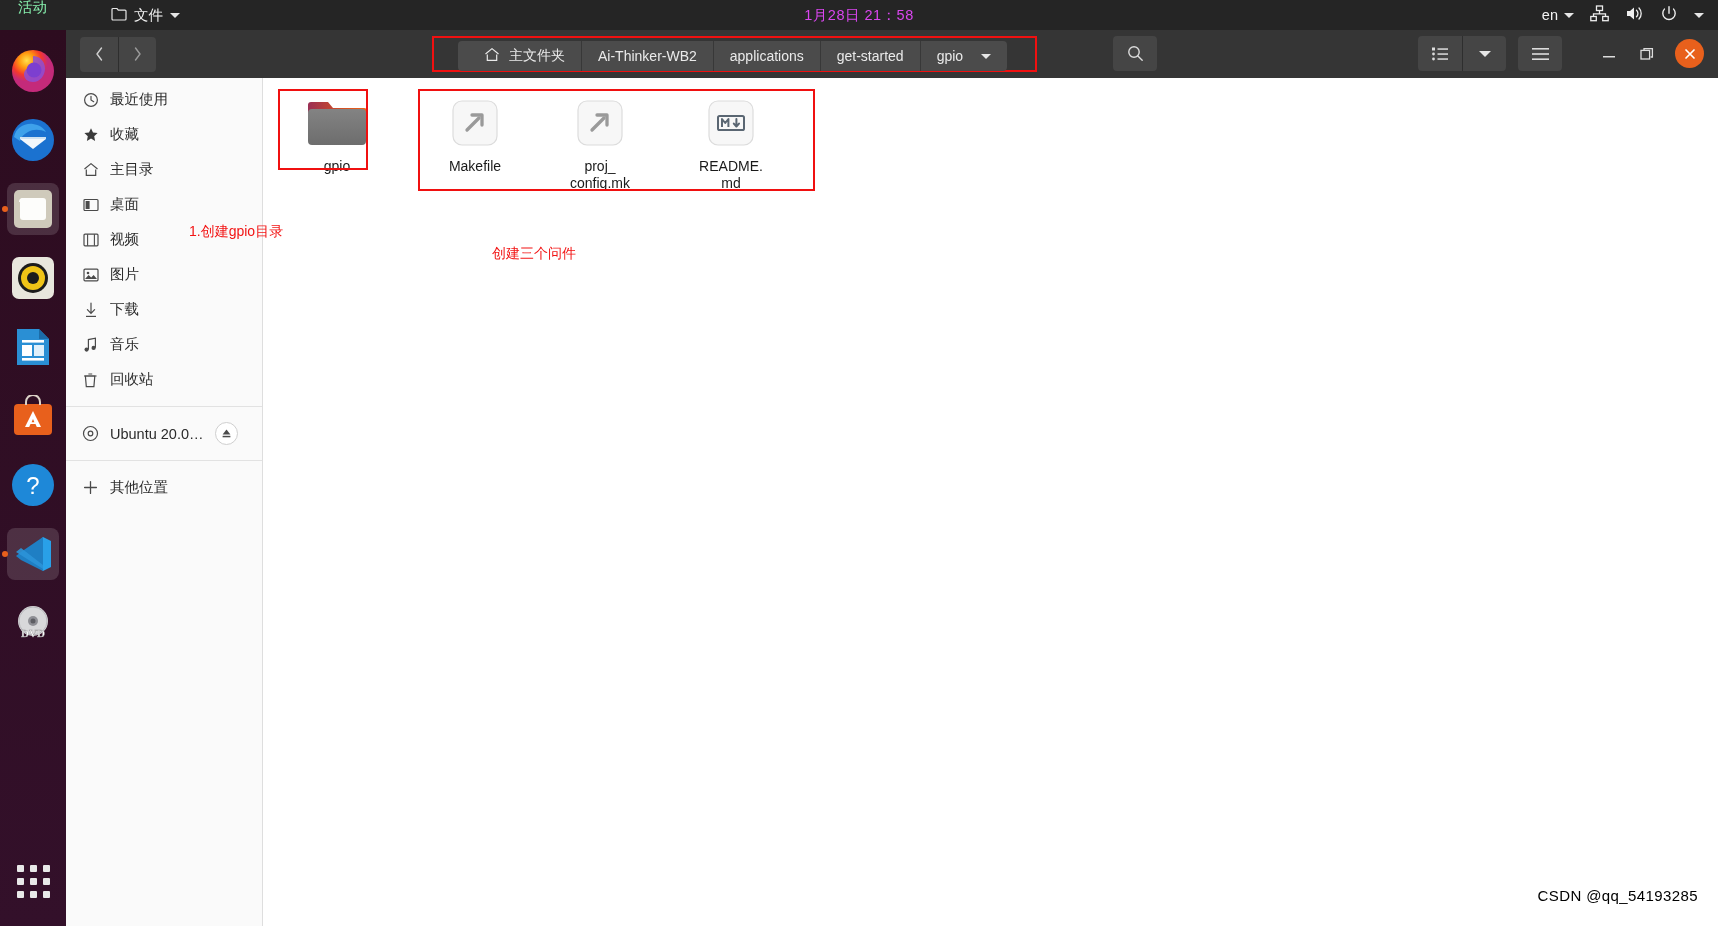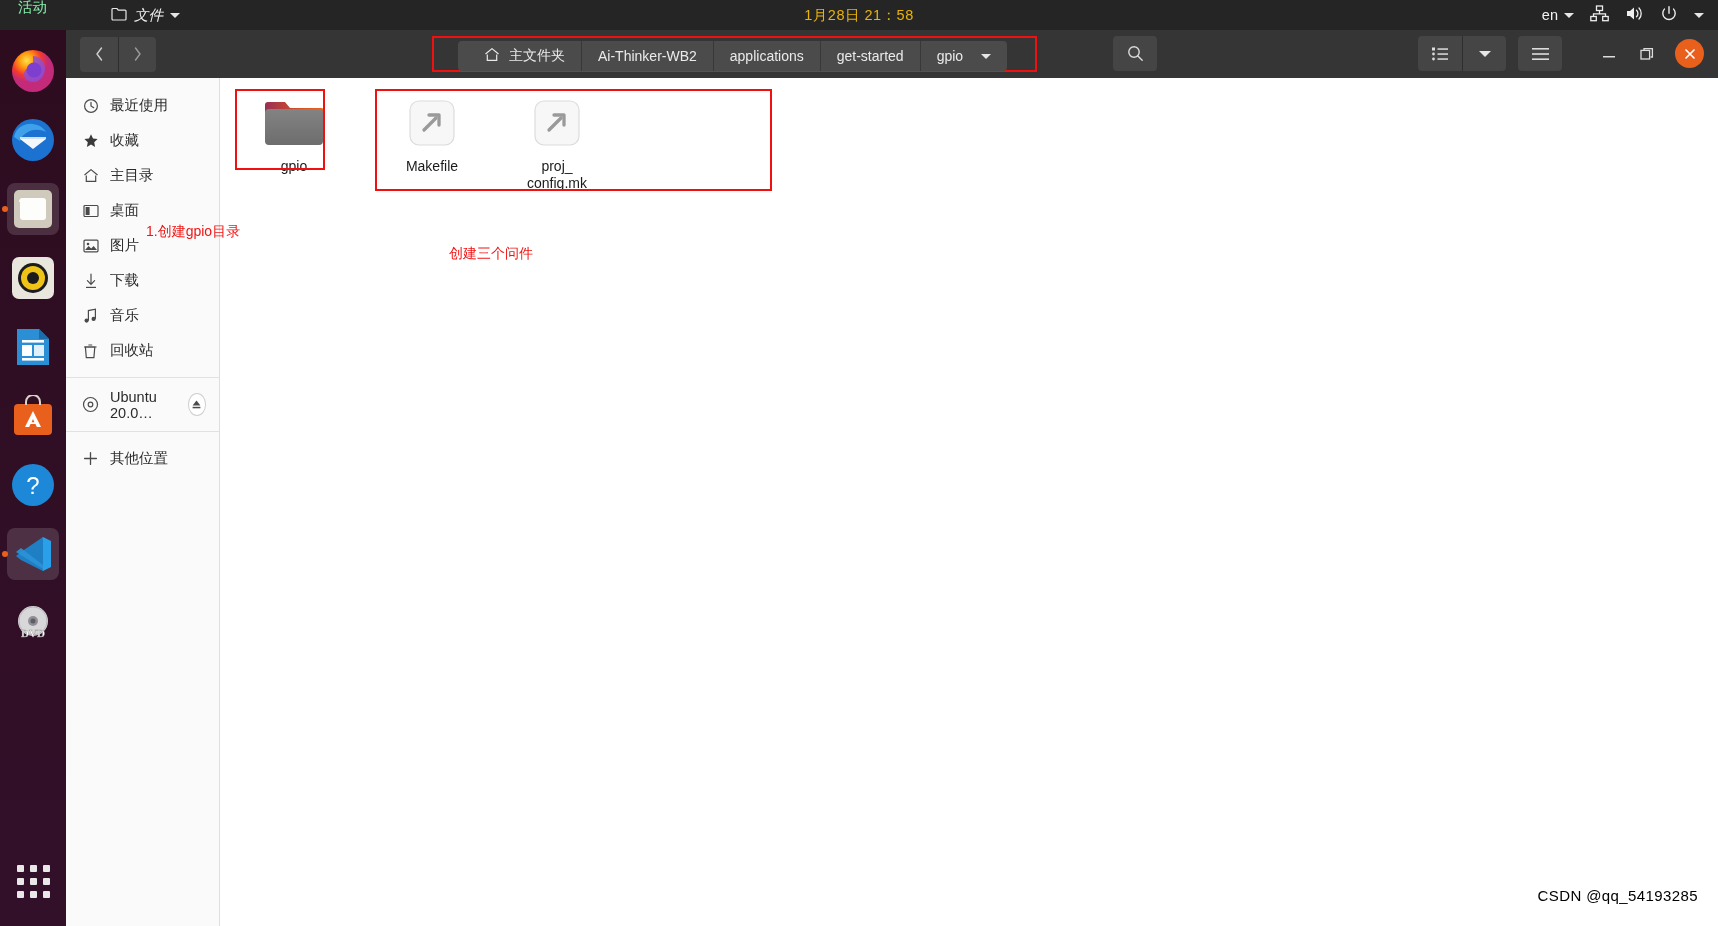--- a/index.html
+++ b/index.html
@@ -22,27 +22,26 @@
   }
   #activities {
     padding: 0 14px 16px 18px;
     line-height: 30px;
     color: #86efac;
   }
   #files-menu {
     display: flex; align-items: center; gap: 7px;
     margin-left: 50px;
     color: #f2f2f2;
-    font-style: italic;
   }
   #clock {
     position: absolute; left: 0; right: 0;
     text-align: center;
     letter-spacing: 0.5px;
-    color: #eab308;
+    color: #d946ef;
     pointer-events: none;
   }
   #tray {
     position: absolute; right: 14px;
     display: flex; align-items: center; gap: 16px;
   }
   #tray .lang { color: #f2f2f2; font-size: 14.5px; }
   .caret-dn {
     width: 0; height: 0;
     border-left: 5px solid transparent;
@@ -153,24 +152,24 @@
   #closebtn {
     width: 29px; height: 29px; border-radius: 50%;
     background: #e8601c; color: #ffffff;
     display: flex; align-items: center; justify-content: center;
     margin-left: 9px; margin-right: 4px;
   }
 
   
   #wbody { display: flex; height: 848px; width: 100%; }
   #sidebar {
-    width: 154px; height: 100%;
+    width: 197px; height: 100%;
     background: #fafafa;
     border-right: 1px solid #dedede;
-    padding-top: 10px;
+    padding-top: 4px;
     font-size: 14.5px;
     color: #2b2b2b;
   }
   .side-item {
     height: 35px;
     display: flex; align-items: center; gap: 11px;
     padding-left: 16px;
     color: #2b2b2b;
   }
   .side-item .sico { width: 17px; height: 17px; display:flex; align-items:center; justify-content:center; flex: 0 0 17px; }
@@ -510,20 +509,29 @@
       <div class="side-item">
         <span class="sico">
           <svg width="16" height="14" viewBox="0 0 16 14">
               <rect x="1" y="1.5" width="14" height="11" rx="1" fill="none" stroke="#4a4a4a" stroke-width="1.2"></rect>
               <rect x="2.6" y="3" width="4" height="8" fill="#4a4a4a"></rect>
             </svg>
         </span>
         <span>桌面</span>
       </div>
 
+      <div class="side-item">
+        <span class="sico">
+          <svg width="16" height="14" viewBox="0 0 16 14">
+              <rect x="1" y="1.2" width="14" height="11.6" rx="1" fill="none" stroke="#4a4a4a" stroke-width="1.2"></rect>
+              <path d="M4.6 1.2v11.6M11.4 1.2v11.6" stroke="#4a4a4a" stroke-width="1.1"></path>
+            </svg>
+        </span>
+        <span>视频</span>
+      </div>
 
       <div class="side-item">
         <span class="sico">
           <svg width="16" height="14" viewBox="0 0 16 14">
               <rect x="1" y="1.2" width="14" height="11.6" rx="1" fill="none" stroke="#4a4a4a" stroke-width="1.2"></rect>
               <circle cx="5" cy="5" r="1.3" fill="#4a4a4a"></circle>
               <path d="M2 11l3.6-4 2.6 2.6 2.4-2.6L14 11z" fill="#4a4a4a"></path>
             </svg>
         </span>
         <span>图片</span>
@@ -633,20 +641,32 @@
           <svg width="46" height="46" viewBox="0 0 46 46">
             <rect x="1" y="1" width="44" height="44" rx="9" fill="#f7f7f7" stroke="#dcdcdc" stroke-width="1.2"></rect>
             <path d="M15 30l12-12" stroke="#9a9a9a" stroke-width="3.3" stroke-linecap="round"></path>
             <path d="M20 15h10v10" fill="none" stroke="#9a9a9a" stroke-width="3.3" stroke-linecap="round" stroke-linejoin="round"></path>
           </svg>
         </div>
         <div class="fname">proj_</div>
         <div class="fname">config.mk</div>
       </div>
 
+      <div class="file-cell" style="left:418px; top:16px;">
+        <div class="glyph">
+          <svg width="46" height="46" viewBox="0 0 46 46">
+            <rect x="1" y="1" width="44" height="44" rx="9" fill="#f7f7f7" stroke="#dcdcdc" stroke-width="1.2"></rect>
+            <rect x="10" y="16" width="26" height="14" rx="1.6" fill="none" stroke="#5a6672" stroke-width="2"></rect>
+            <path d="M14 27v-8l3.2 4 3.2-4v8" fill="none" stroke="#5a6672" stroke-width="2" stroke-linejoin="round"></path>
+            <path d="M28.4 19v7M25.8 23.6l2.6 2.9 2.6-2.9" fill="none" stroke="#5a6672" stroke-width="2" stroke-linecap="round" stroke-linejoin="round"></path>
+          </svg>
+        </div>
+        <div class="fname">README.</div>
+        <div class="fname">md</div>
+      </div>
 
       <div class="sel-box" style="left:155px; top:11px; width:397px; height:102px;"></div>
 
       <div class="annot" style="left:-74px; top:145px;">1.创建gpio目录</div>
       <div class="annot" style="left:229px; top:167px;">创建三个问件</div>
 
       <div id="watermark">CSDN @qq_54193285</div>
     </div>
   </div>
 </div>

